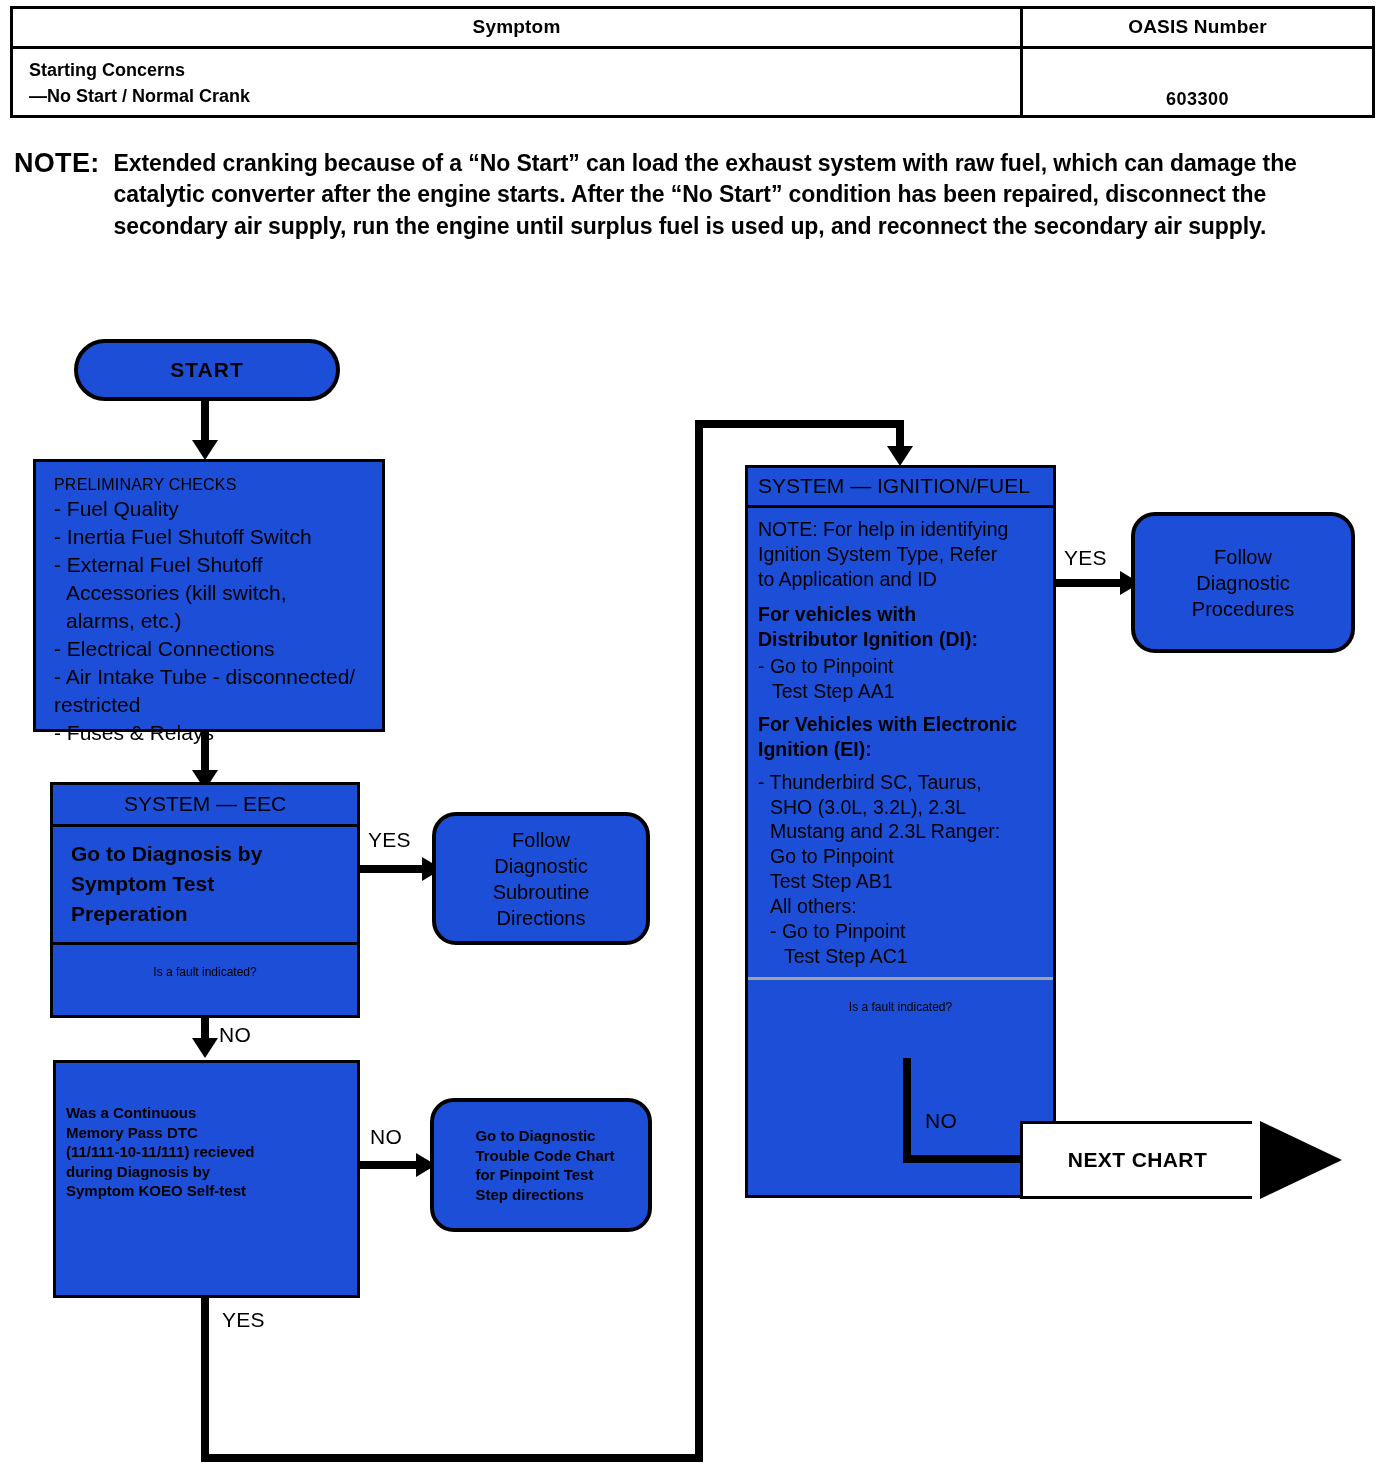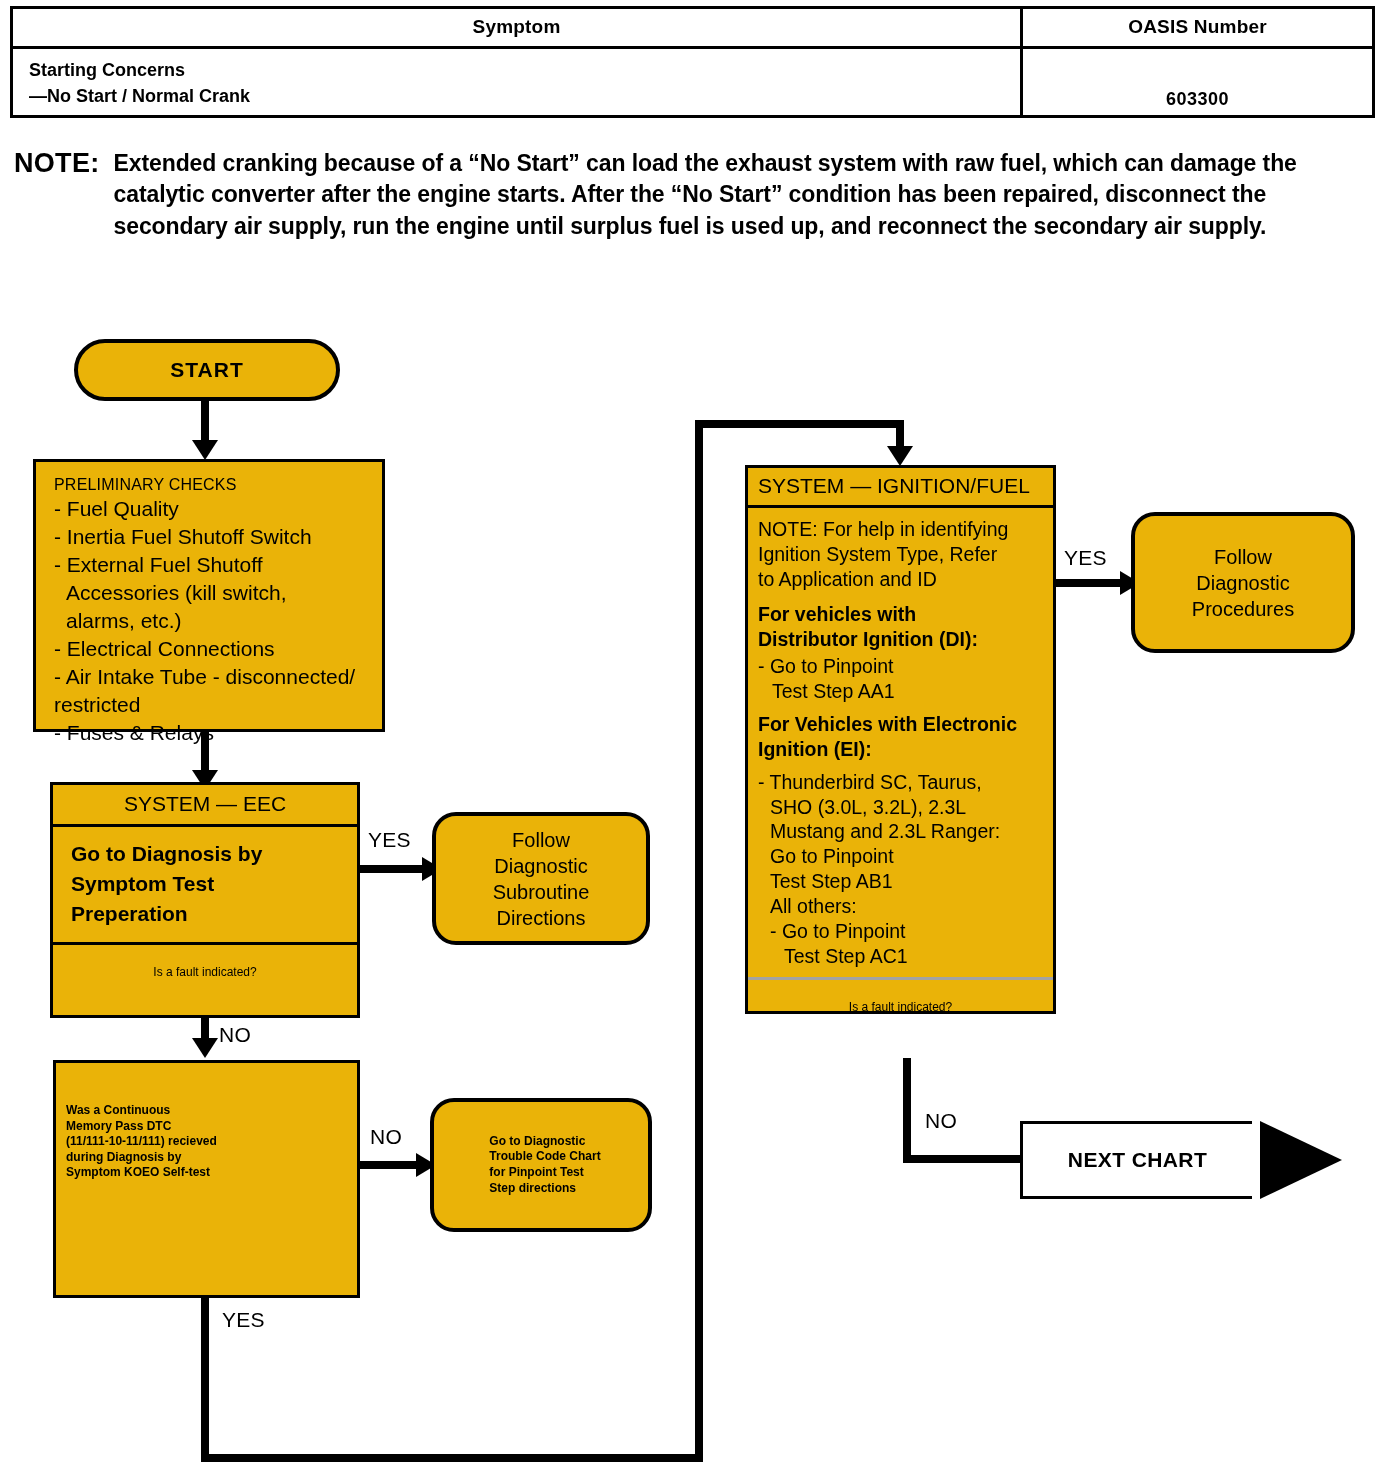--- a/index.html
+++ b/index.html
@@ -84,21 +84,21 @@
     font-weight: bold;
     line-height: 1.36;
     letter-spacing: -.1px;
     max-width: 1250px;
   }
 
   
   .node {
     position: absolute;
     box-sizing: border-box;
-    background: #eab308;
+    background: #1d4ed8;
   }
   .rect { border: 3px solid #000; }
   .oval { border: 4px solid #000; border-radius: 40px; }
   .round { border: 4px solid #000; border-radius: 24px; }
 
   .ctr {
     display: flex;
     align-items: center;
     justify-content: center;
     text-align: center;
@@ -172,21 +172,21 @@
     line-height: 1.28;
   }
   .ign-hdr {
     text-align: left;
     padding: 6px 0 7px 10px;
     font-size: 21px;
     border-bottom: 3px solid #000;
   }
 
   .soft-txt { font-size: 20px; line-height: 1.3; }
-  .bold-txt { font-size: 12px; line-height: 1.3; font-weight: bold; }
+  .bold-txt { font-size: 15px; line-height: 1.3; font-weight: bold; }
 
   
   .next-chart {
     position: absolute;
     display: flex;
     align-items: stretch;
   }
   .nc-body {
     border: 3px solid #000;
     border-right: none;
@@ -309,21 +309,21 @@
 </div>
 
 <div class="line-v" style="left:201px; top:1298px; width:8px; height:164px;"></div>
 <div class="line-h" style="left:201px; top:1454px; width:502px; height:8px;"></div>
 <div class="line-v" style="left:695px; top:420px; width:8px; height:1042px;"></div>
 <div class="line-h" style="left:695px; top:420px; width:209px; height:8px;"></div>
 <div class="line-v" style="left:896px; top:420px; width:8px; height:32px;"></div>
 <div class="arrow-down" style="left:887px; top:446px;"></div>
 <div class="edge-label" style="left:222px; top:1308px;">YES</div>
 
-<div class="node rect" style="left:745px; top:465px; width:311px; height:549px;">
+<div class="node rect" style="left:745px; top:465px; width:311px; height:733px;">
   <div class="ign-hdr">SYSTEM — IGNITION/FUEL</div>
 
   <div style="border-bottom:3px solid #a3a3a3; padding-bottom:8px;">
 
     <div class="ign-note">
       <div>NOTE: For help in identifying</div>
       <div>Ignition System Type, Refer</div>
       <div>to Application and ID</div>
     </div>
 

